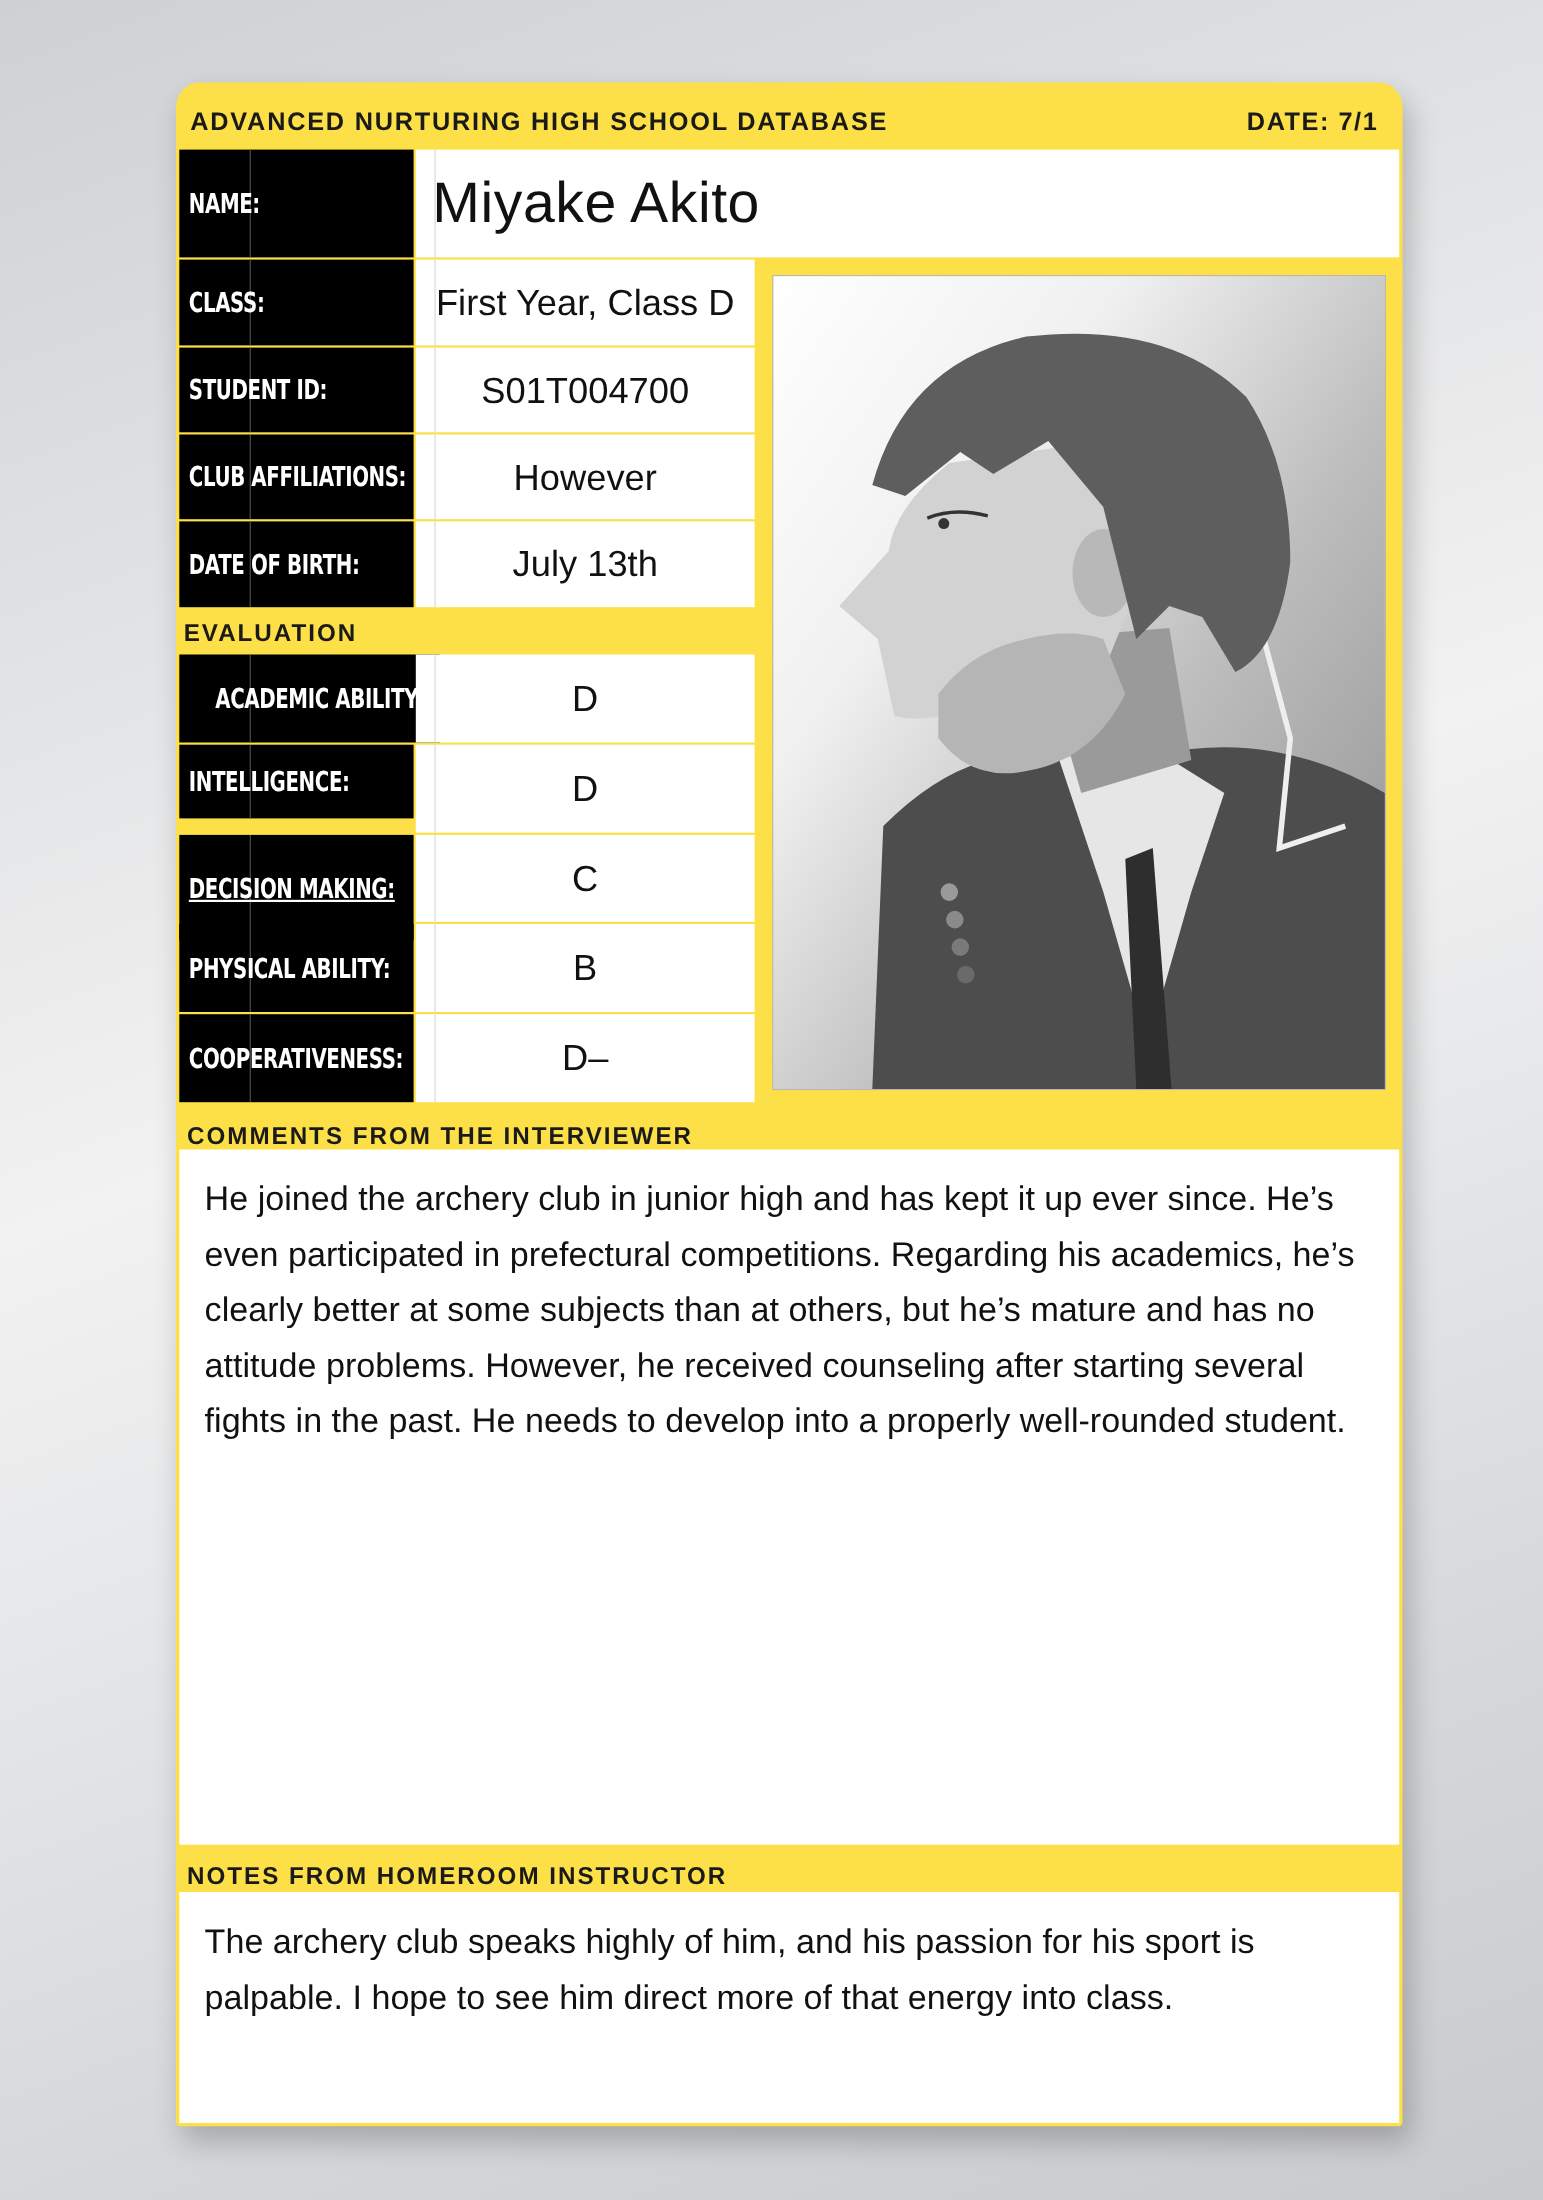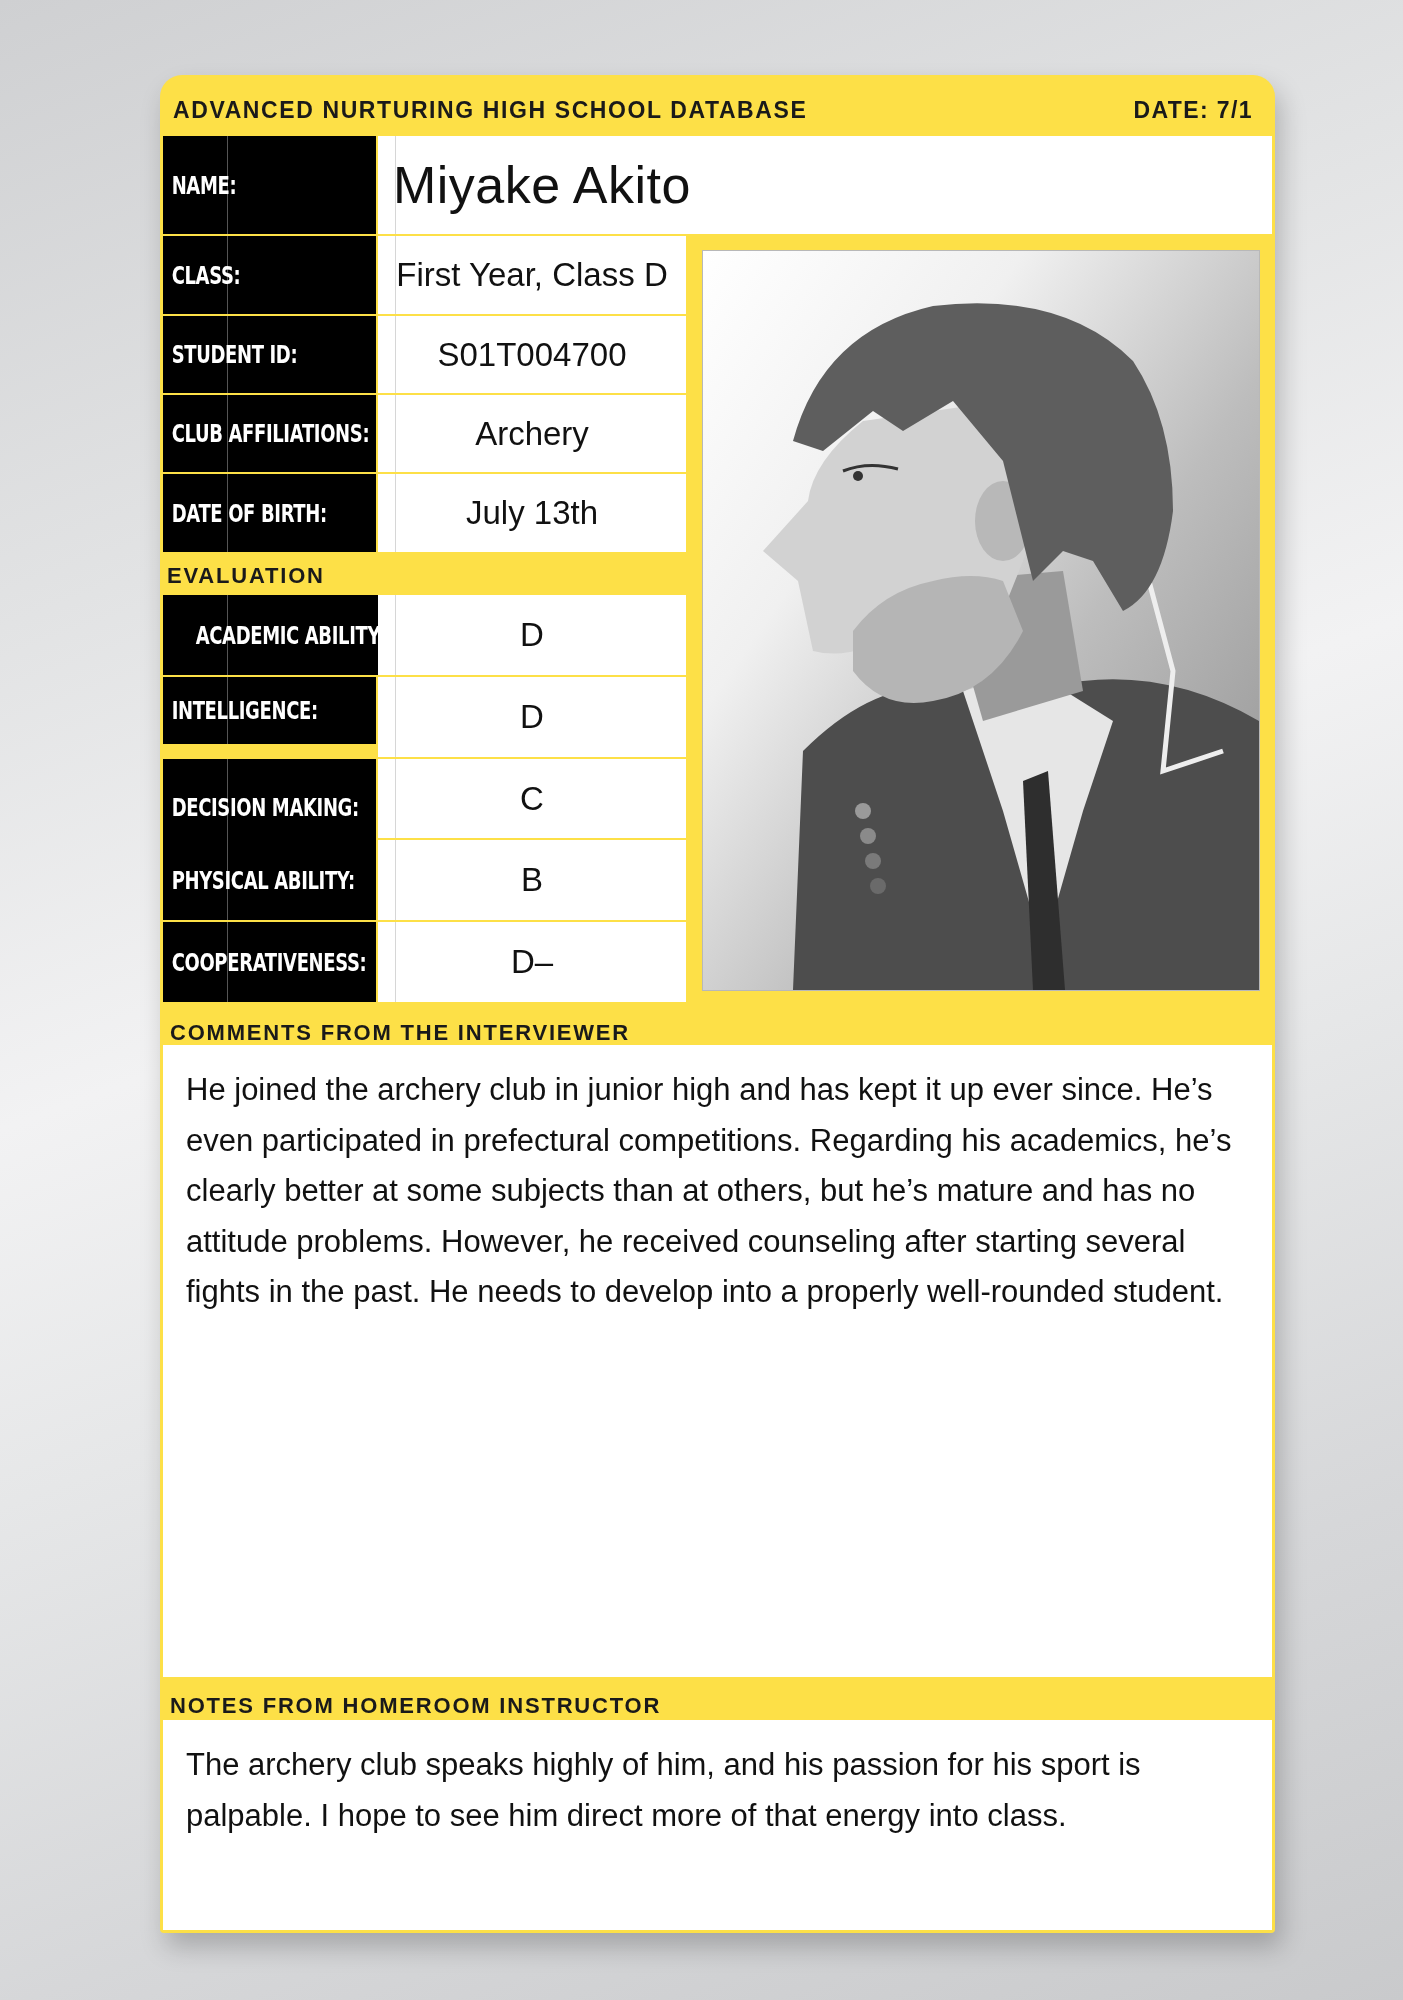--- a/index.html
+++ b/index.html
@@ -94,21 +94,21 @@
       <span>S01T004700</span>
     </div>
   </div>
   <div class="row" style="top:320px; height:77px;">
     <div class="lbl" style="height:77px;">
       <div class="vline"></div>
       <span class="t">CLUB AFFILIATIONS:</span>
     </div>
     <div class="val" style="width:308px; height:77px;">
       <div class="vline"></div>
-      <span>Archery</span>
+      <span>However</span>
     </div>
   </div>
   <div class="row" style="top:399px; height:78px;">
     <div class="lbl" style="height:78px;">
       <div class="vline"></div>
       <span class="t">DATE OF BIRTH:</span>
     </div>
     <div class="val" style="width:308px; height:78px;">
       <div class="vline"></div>
       <span>July 13th</span>
@@ -131,21 +131,21 @@
     <div class="lbl" style="height:67px;">
       <div class="vline"></div>
       <span class="t">INTELLIGENCE:</span>
     </div>
     <div class="val" style="width:308px; height:80px;">
       <div class="vline"></div>
       <span>D</span>
     </div>
   </div>
   <div class="row" style="top:684px; height:79px;">
-    <div class="lbl" style="height:96px;">
+    <div class="lbl" style="height:96px;text-decoration:underline;">
       <div class="vline"></div>
       <span class="t">DECISION MAKING:</span>
     </div>
     <div class="val" style="width:308px; height:79px;">
       <div class="vline"></div>
       <span>C</span>
     </div>
   </div>
   <div class="row" style="top:765px; height:80px;">
     <div class="lbl" style="height:80px;">

